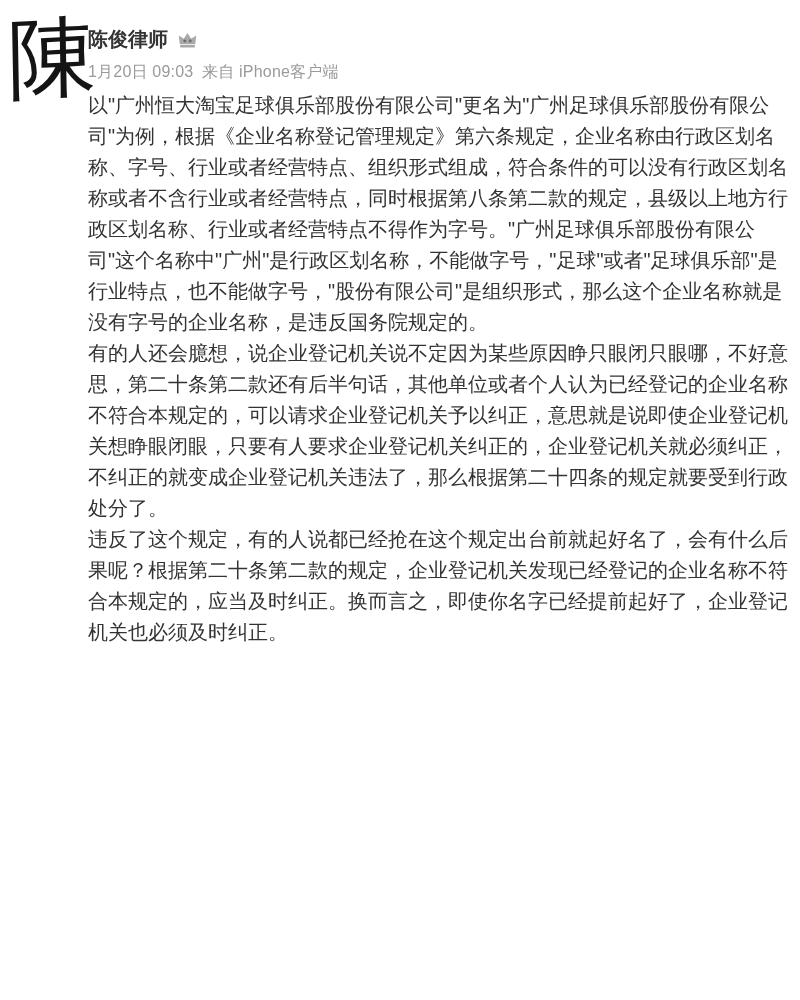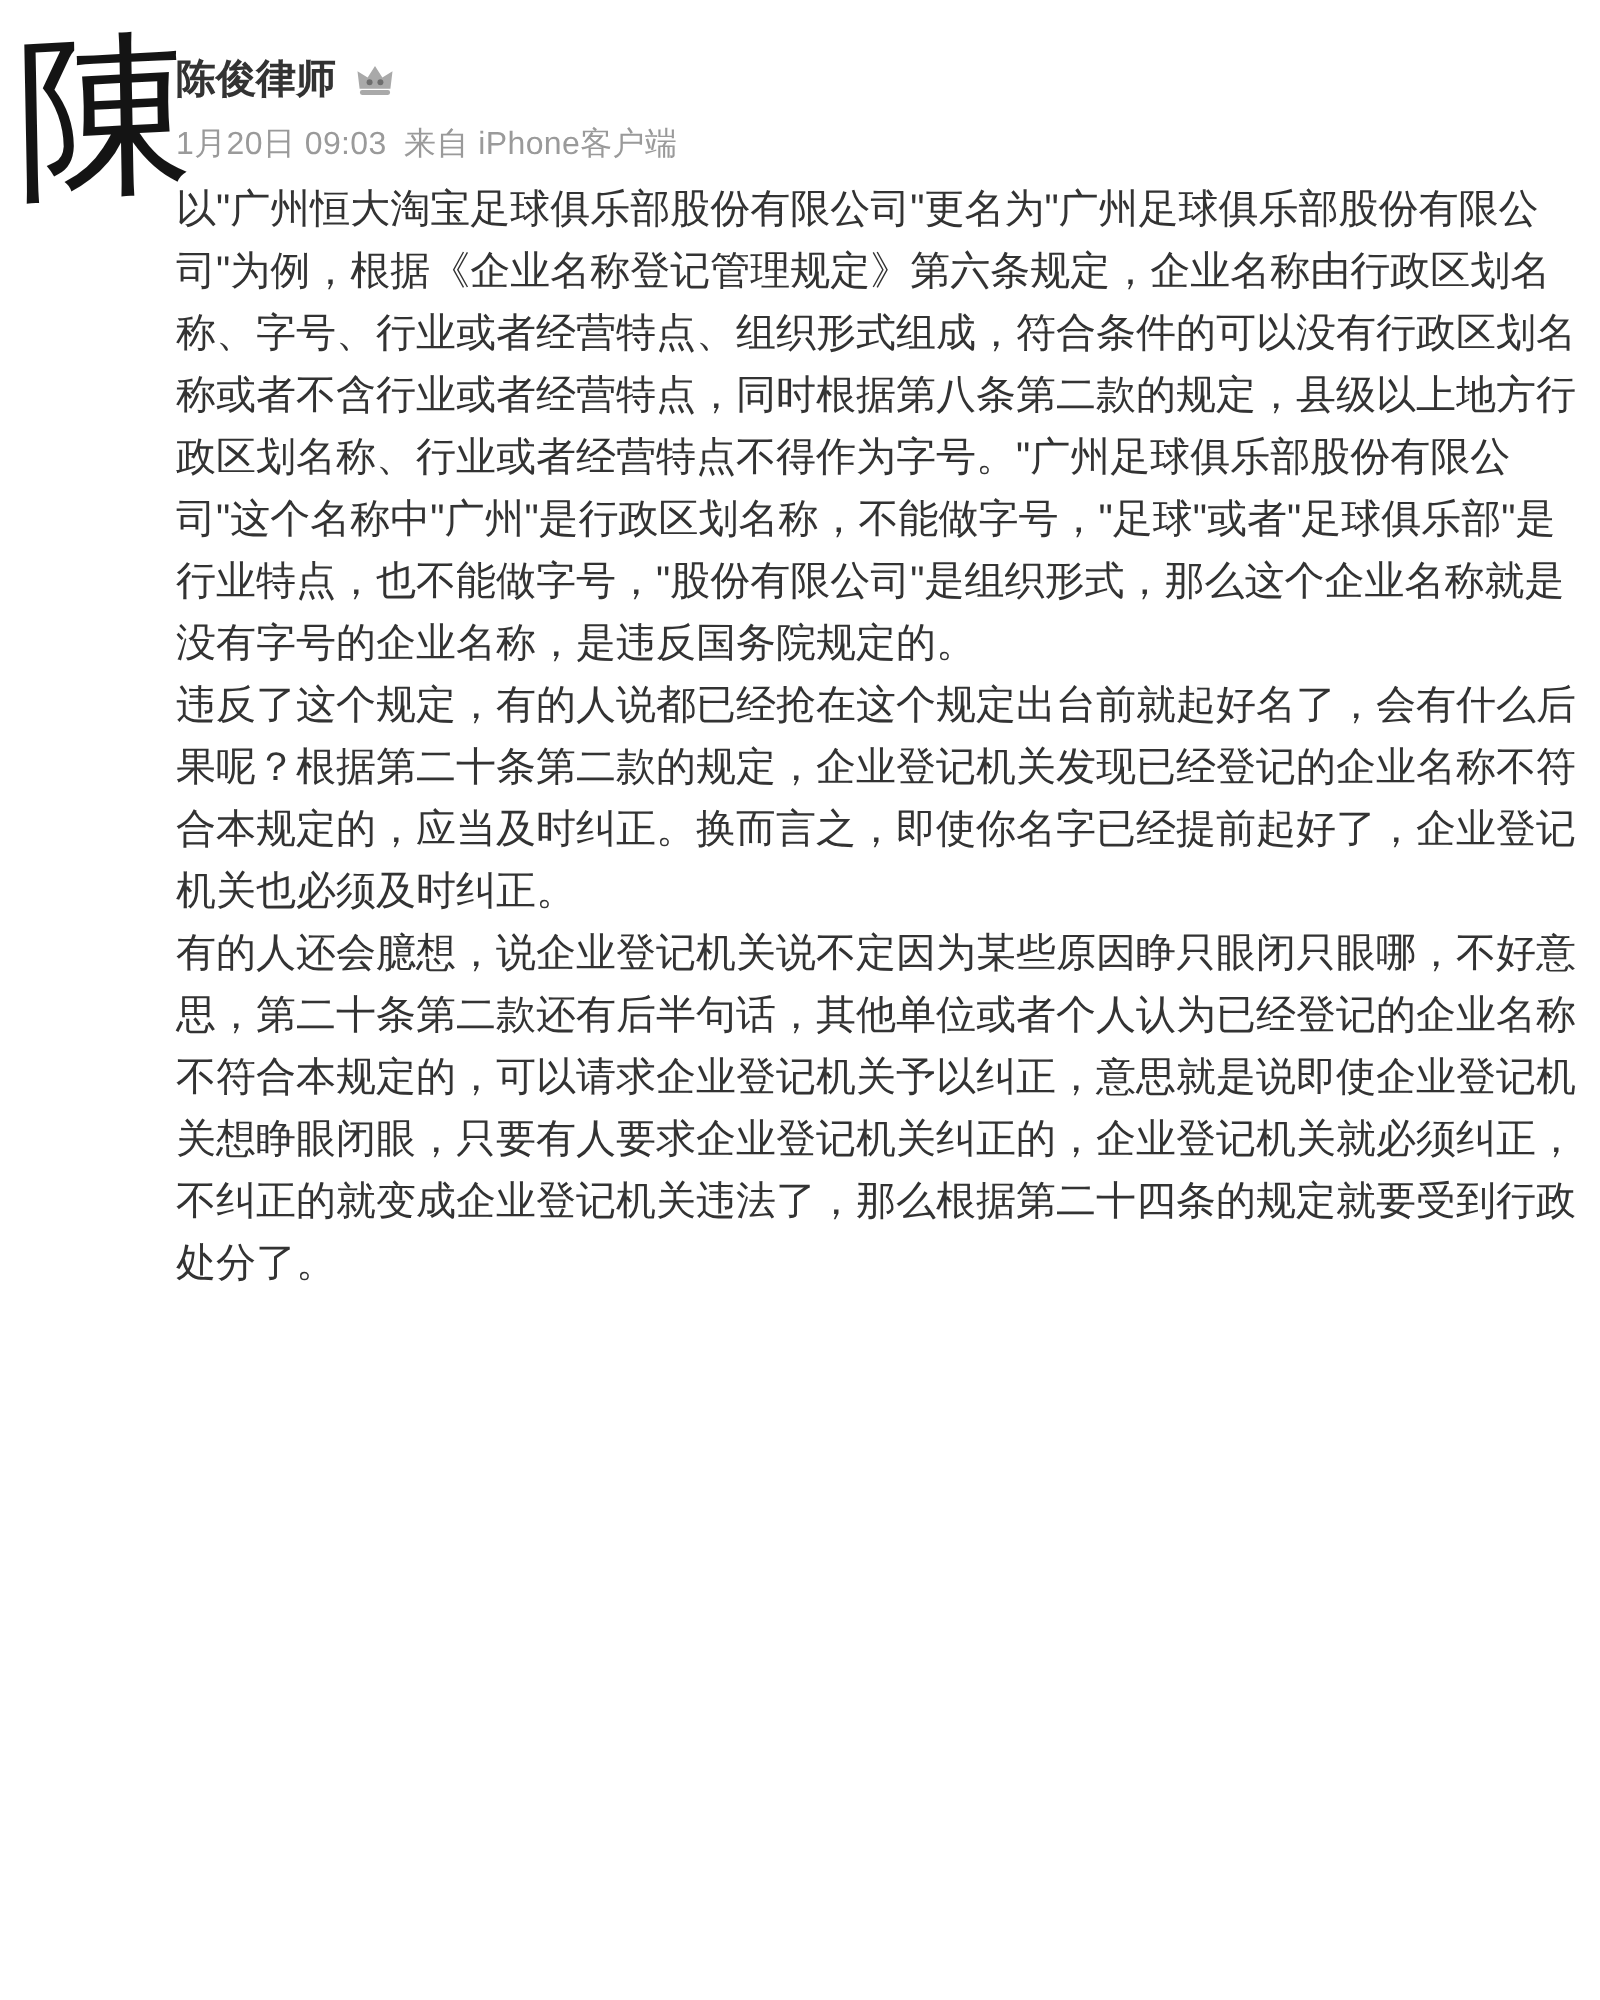--- a/index.html
+++ b/index.html
@@ -97,18 +97,18 @@
       </span>
     </div>
 
     <div class="meta">
       <span class="date">1月20日 09:03</span>
       <span class="src">来自 iPhone客户端</span>
     </div>
 
     <div class="body">
       <p>以"广州恒大淘宝足球俱乐部股份有限公司"更名为"广州足球俱乐部股份有限公司"为例，根据《企业名称登记管理规定》第六条规定，企业名称由行政区划名称、字号、行业或者经营特点、组织形式组成，符合条件的可以没有行政区划名称或者不含行业或者经营特点，同时根据第八条第二款的规定，县级以上地方行政区划名称、行业或者经营特点不得作为字号。"广州足球俱乐部股份有限公司"这个名称中"广州"是行政区划名称，不能做字号，"足球"或者"足球俱乐部"是行业特点，也不能做字号，"股份有限公司"是组织形式，那么这个企业名称就是没有字号的企业名称，是违反国务院规定的。</p>
+      <p>有的人还会臆想，说企业登记机关说不定因为某些原因睁只眼闭只眼哪，不好意思，第二十条第二款还有后半句话，其他单位或者个人认为已经登记的企业名称不符合本规定的，可以请求企业登记机关予以纠正，意思就是说即使企业登记机关想睁眼闭眼，只要有人要求企业登记机关纠正的，企业登记机关就必须纠正，不纠正的就变成企业登记机关违法了，那么根据第二十四条的规定就要受到行政处分了。</p>
       <p>违反了这个规定，有的人说都已经抢在这个规定出台前就起好名了，会有什么后果呢？根据第二十条第二款的规定，企业登记机关发现已经登记的企业名称不符合本规定的，应当及时纠正。换而言之，即使你名字已经提前起好了，企业登记机关也必须及时纠正。</p>
-      <p>有的人还会臆想，说企业登记机关说不定因为某些原因睁只眼闭只眼哪，不好意思，第二十条第二款还有后半句话，其他单位或者个人认为已经登记的企业名称不符合本规定的，可以请求企业登记机关予以纠正，意思就是说即使企业登记机关想睁眼闭眼，只要有人要求企业登记机关纠正的，企业登记机关就必须纠正，不纠正的就变成企业登记机关违法了，那么根据第二十四条的规定就要受到行政处分了。</p>
     </div>
 
   </div>
 </div>
 
 </body></html>

